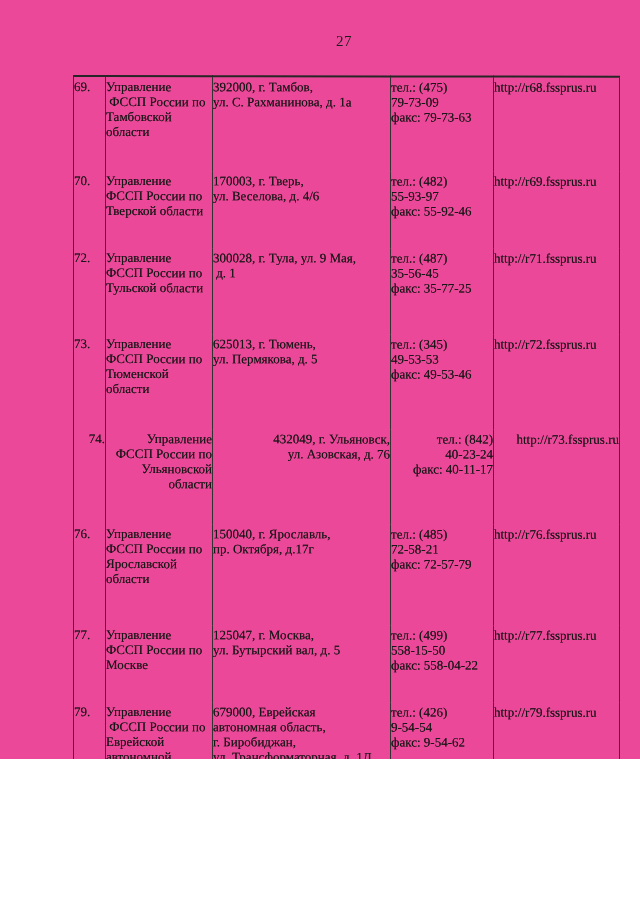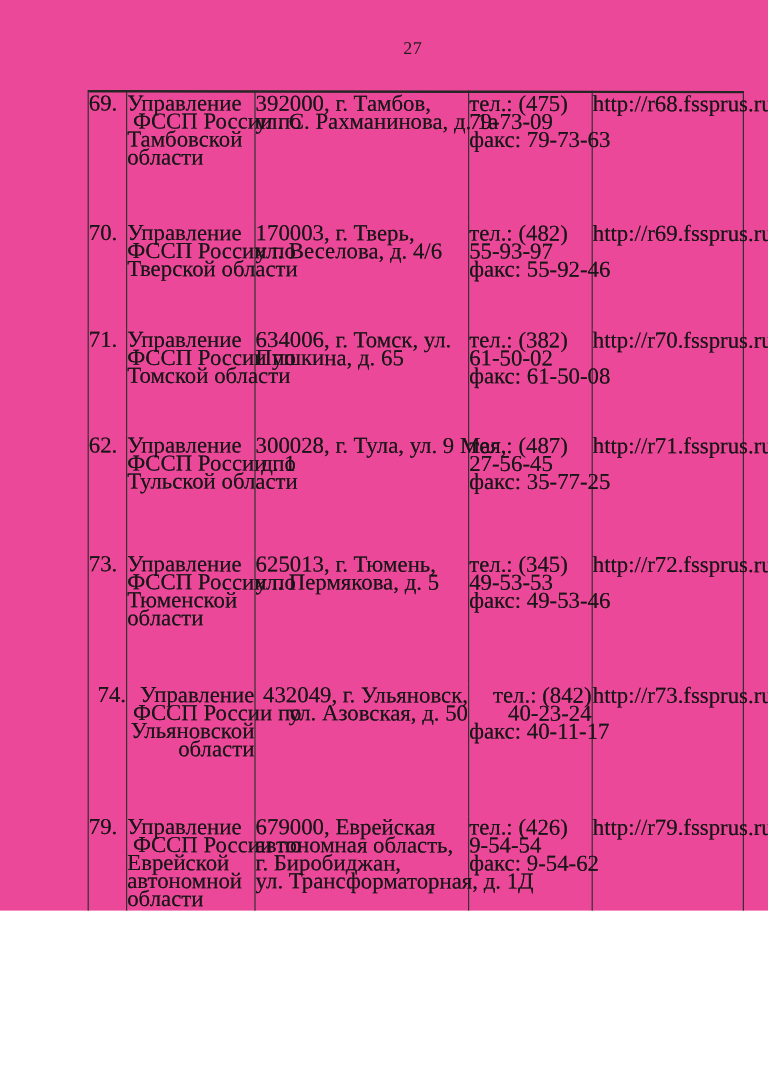--- a/index.html
+++ b/index.html
@@ -39,21 +39,21 @@
     width: 546px;
     height: 775px;
     border-top: 2px solid #262626;
     border-left: 1.6px solid #303030;
     border-right: 1.6px solid #303030;
     border-bottom: none;
   }
   table.offices td {
     vertical-align: top;
     padding: 2px 0 0 0;
-    font-size: 19px;
+    font-size: 13px;
     line-height: 15px;
     white-space: pre;
     overflow: visible;
     border-left: 1.6px solid #323232;
     text-shadow: 0 0 0.35px rgba(10,10,10,0.65);
   }
   table.offices td:first-child { border-left: none; }
   col.c1 { width: 32px; }
   col.c2 { width: 107px; }
   col.c3 { width: 178px; }
@@ -121,41 +121,29 @@
           <td class="c2">Управление
 ФССП России по
 Тверской области</td>
           <td class="c3">170003, г. Тверь,
 ул. Веселова, д. 4/6</td>
           <td class="c4">тел.: (482)
 55-93-97
 факс: 55-92-46</td>
           <td class="c5">http://r69.fssprus.ru</td>
         </tr>
-        <tr class="r2">
-          <td class="c1">71.</td>
-          <td class="c2">Управление
-ФССП России по
-Томской области</td>
-          <td class="c3">634006, г. Томск, ул.
-Пушкина, д. 65</td>
-          <td class="c4">тел.: (382)
-61-50-02
-факс: 61-50-08</td>
-          <td class="c5">http://r70.fssprus.ru</td>
-        </tr>
         <tr class="r3">
-          <td class="c1">62.</td>
+          <td class="c1">72.</td>
           <td class="c2">Управление
 ФССП России по
 Тульской области</td>
           <td class="c3">300028, г. Тула, ул. 9 Мая,
  д. 1</td>
           <td class="c4">тел.: (487)
-27-56-45
+35-56-45
 факс: 35-77-25</td>
           <td class="c5">http://r71.fssprus.ru</td>
         </tr>
         <tr class="r4">
           <td class="c1">73.</td>
           <td class="c2">Управление
 ФССП России по
 Тюменской
 области</td>
           <td class="c3">625013, г. Тюмень,
@@ -165,25 +153,50 @@
 факс: 49-53-46</td>
           <td class="c5">http://r72.fssprus.ru</td>
         </tr>
         <tr class="r5">
           <td class="c1">74.</td>
           <td class="c2">Управление
  ФССП России по
 Ульяновской
 области</td>
           <td class="c3">432049, г. Ульяновск,
-ул. Азовская, д. 50</td>
+ул. Азовская, д. 76</td>
           <td class="c4">тел.: (842)
 40-23-24
 факс: 40-11-17</td>
           <td class="c5">http://r73.fssprus.ru</td>
+        </tr>
+        <tr class="r7">
+          <td class="c1">76.</td>
+          <td class="c2">Управление
+ФССП России по
+Ярославской
+области</td>
+          <td class="c3">150040, г. Ярославль,
+пр. Октября, д.17г</td>
+          <td class="c4">тел.: (485)
+72-58-21
+факс: 72-57-79</td>
+          <td class="c5">http://r76.fssprus.ru</td>
+        </tr>
+        <tr class="r8">
+          <td class="c1">77.</td>
+          <td class="c2">Управление
+ФССП России по
+Москве</td>
+          <td class="c3">125047, г. Москва,
+ул. Бутырский вал, д. 5</td>
+          <td class="c4">тел.: (499)
+558-15-50
+факс: 558-04-22</td>
+          <td class="c5">http://r77.fssprus.ru</td>
         </tr>
         <tr class="r10">
           <td class="c1">79.</td>
           <td class="c2">Управление
  ФССП России по
 Еврейской
 автономной
 области</td>
           <td class="c3">679000, Еврейская
 автономная область,

